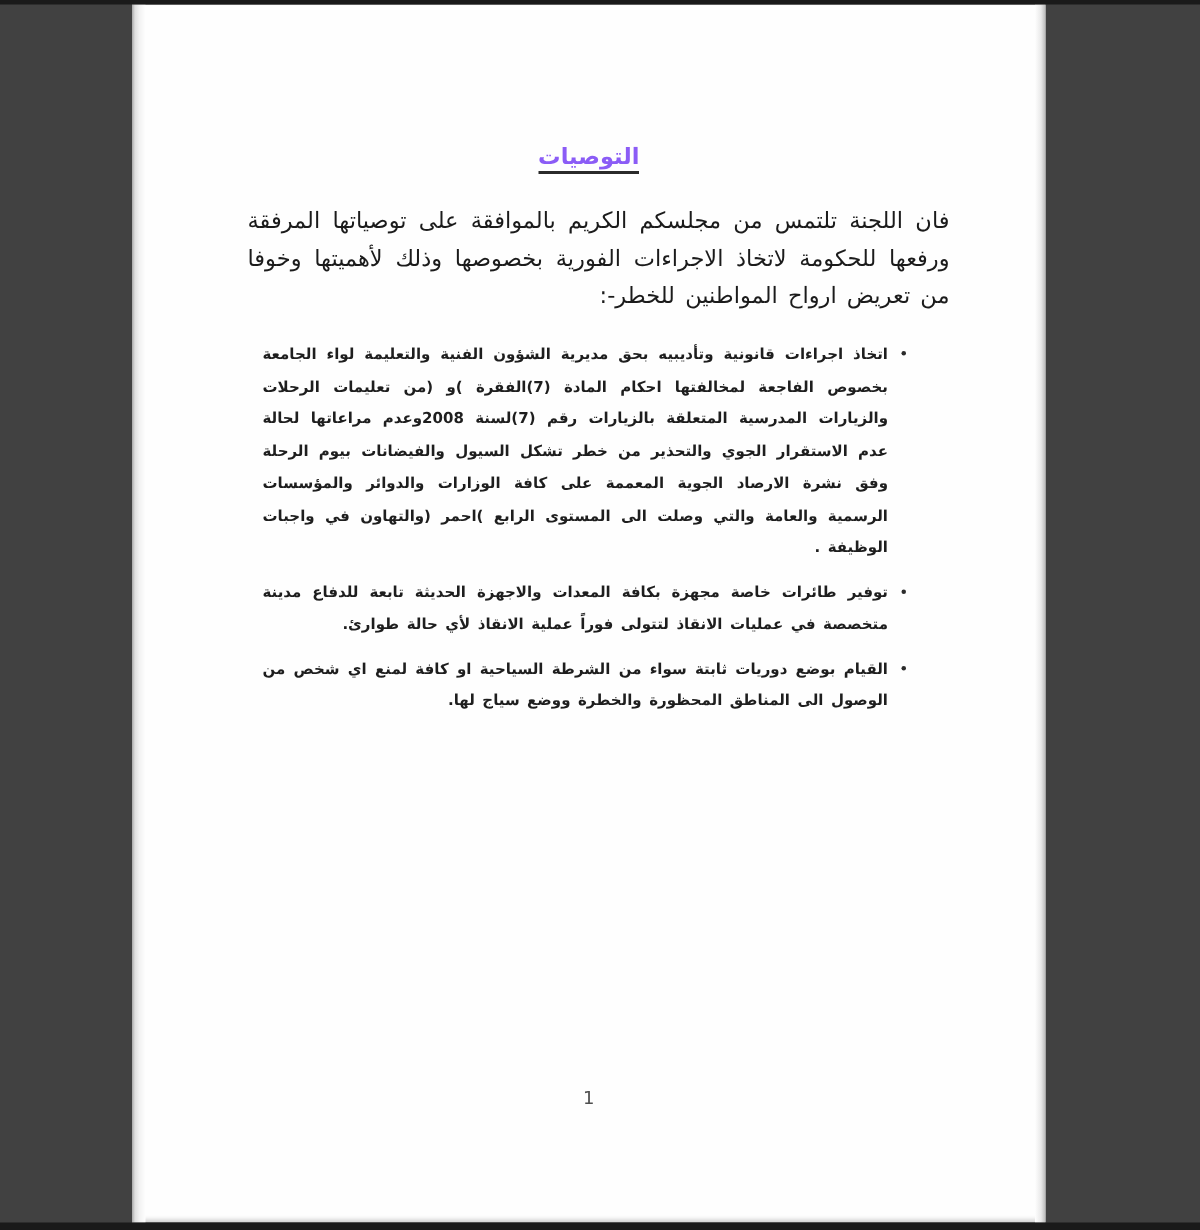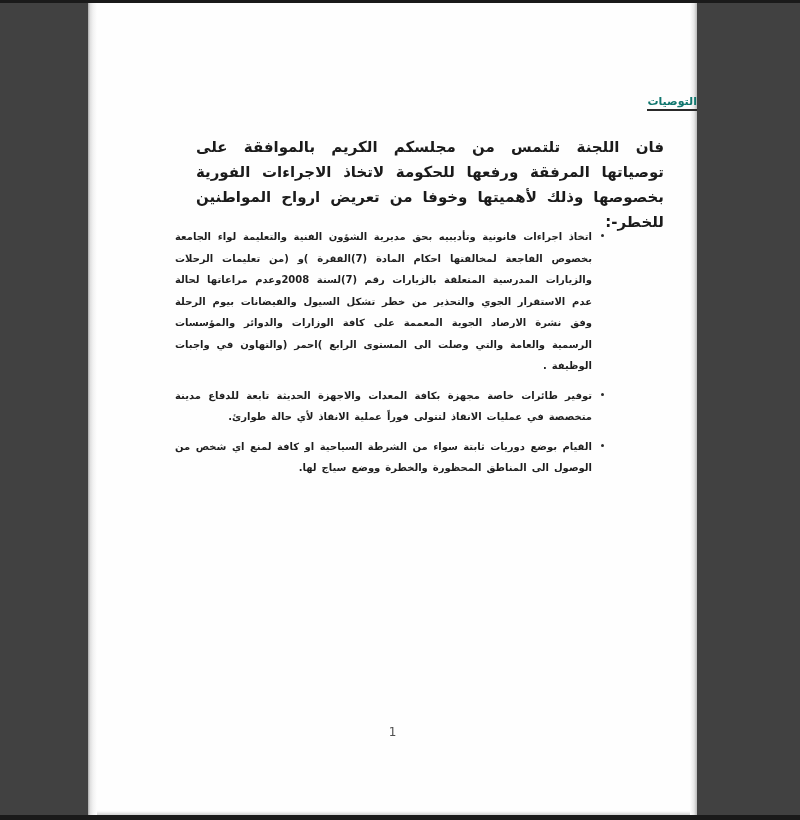--- a/index.html
+++ b/index.html
@@ -28,36 +28,36 @@
     position: absolute; left: 0; top: 0; bottom: 0; width: 9px;
     background: linear-gradient(to right, #a8a8a8 0, #dedede 2px, #f2f2f2 5px, #fefefe 9px);
   }
   .page-edge-right {
     position: absolute; right: 0; top: 0; bottom: 0; width: 7px;
     background: linear-gradient(to left, #b9b9b9 0, #e9e9e9 3px, #fefefe 7px);
   }
 
   .doc-title {
     position: absolute; top: 92px; left: 0; width: 100%;
-    text-align: right;
+    text-align: center;
     direction: rtl;
-    font-size: 11px; font-weight: 700;
-    color: #0f766e;
+    font-size: 15px; font-weight: 700;
+    color: #8b5cf6;
     letter-spacing: 0.5px;
   }
   .doc-title span {
     border-bottom: 2px solid #2a2a2a;
     padding-bottom: 1px;
   }
 
   .doc-intro {
-    position: absolute; top: 132px; left: 108px; width: 468px;
+    position: absolute; top: 132px; left: 77px; width: 468px;
     direction: rtl;
     text-align: justify;
-    font-size: 15px; font-weight: 700;
+    font-size: 15px; font-weight: 400;
     line-height: 25px;
     color: #1b1b1b;
     word-spacing: 2px;
   }
 
   .bullet-list {
     position: absolute; top: 223px; left: 87px; right: 105px;
     direction: rtl;
   }
   .bullet-item {

